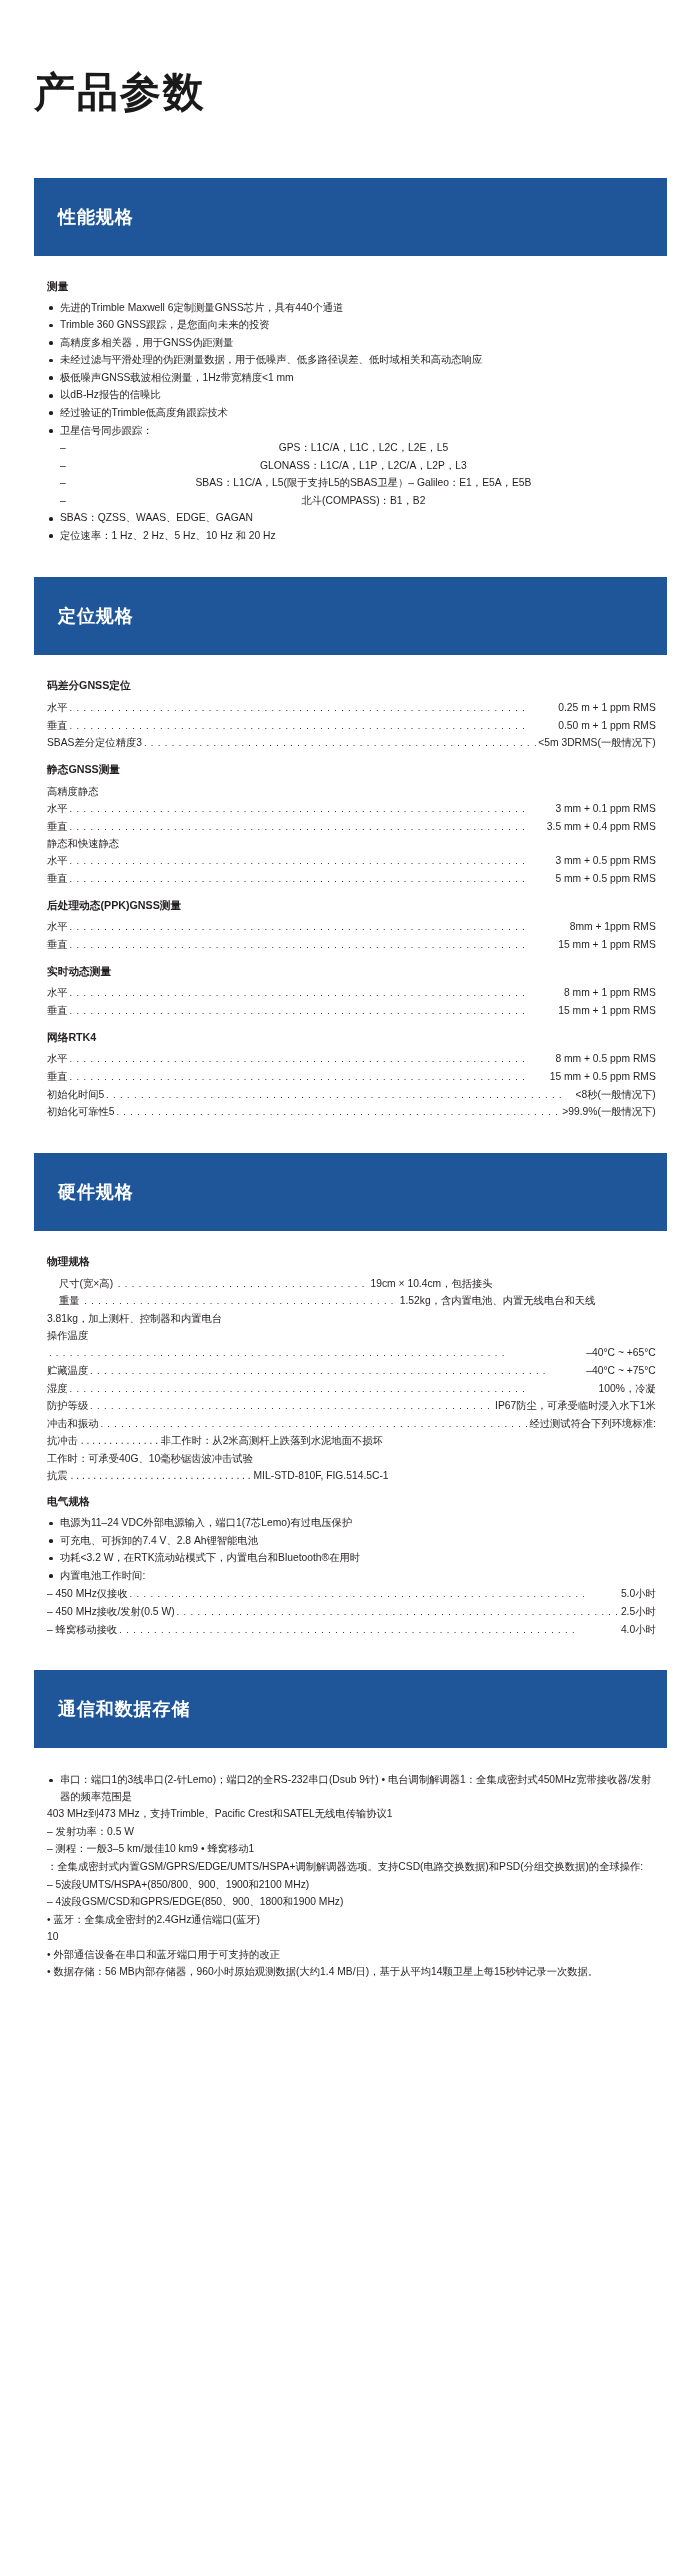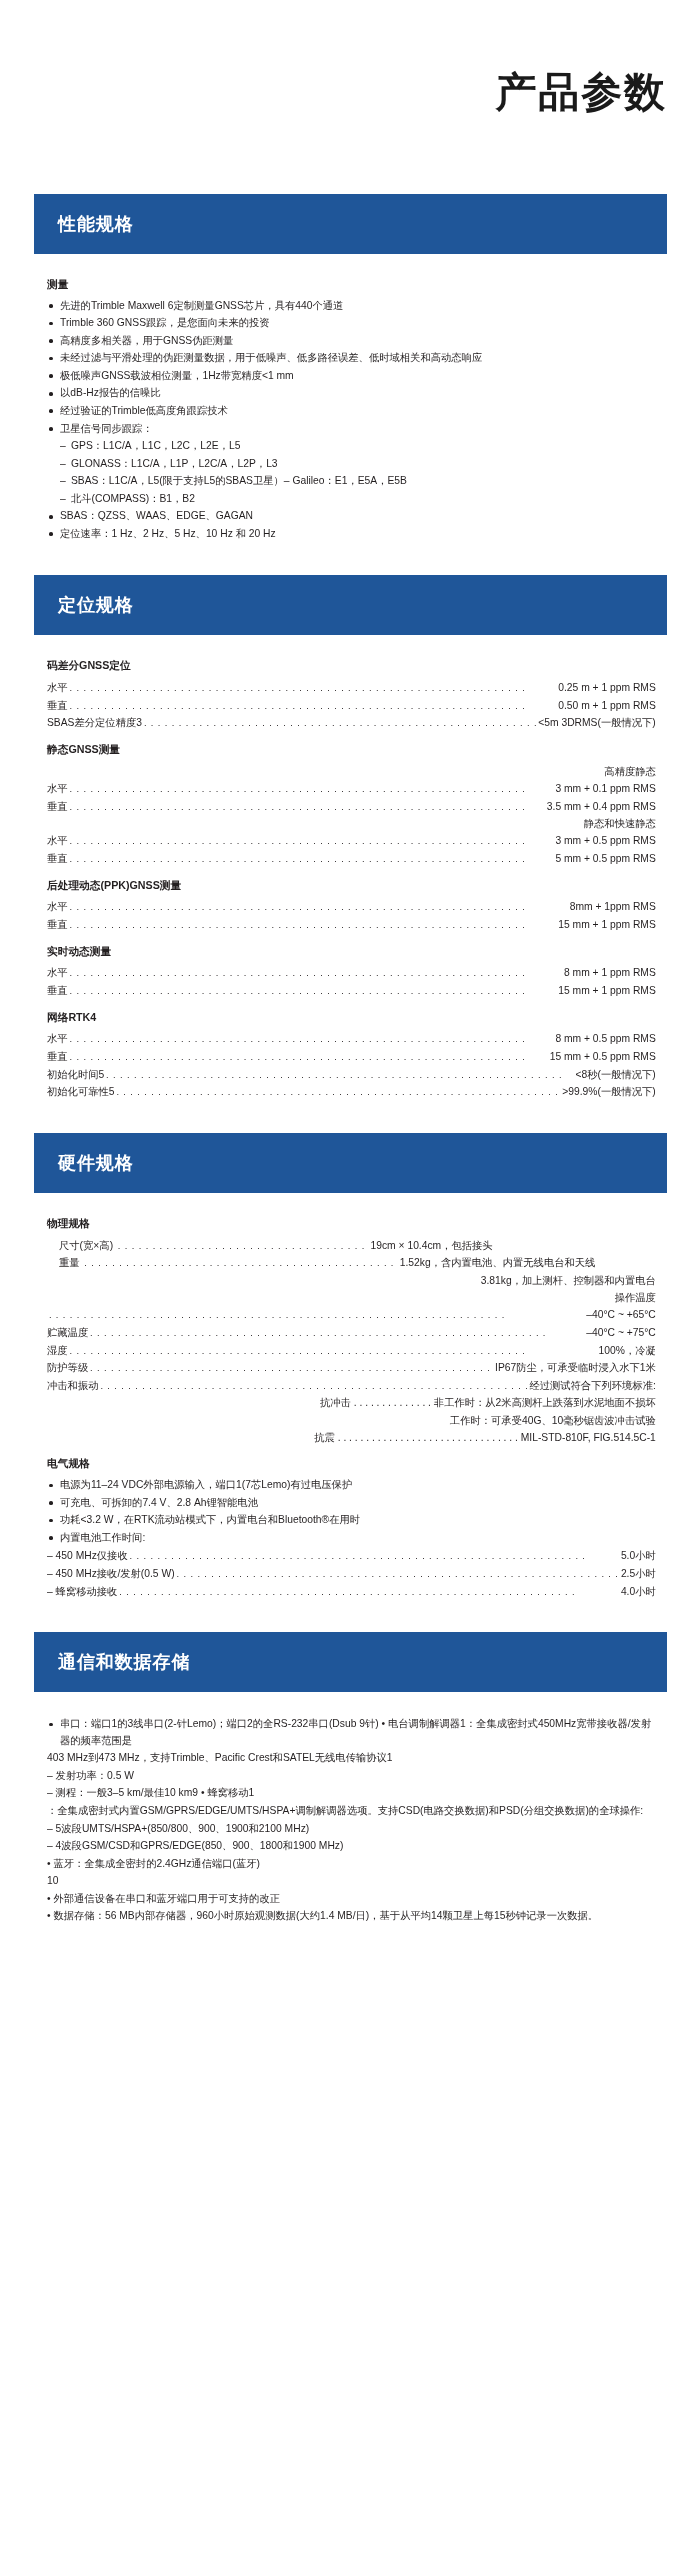--- a/index.html
+++ b/index.html
@@ -13,35 +13,35 @@
     min-height: 2576px;
     font-family: "Liberation Sans", "DejaVu Sans", sans-serif;
     color: #231f20;
   }
   .page {
     width: 701px;
     margin: 0 auto;
     padding: 0 34px 37px 34px;
   }
   .page-title {
-    text-align: right;
+    text-align: left;
     font-size: 41px;
     font-weight: bold;
     letter-spacing: 1.9px;
     color: #1a1a1a;
-    padding: 65px 0 74px 0;
+    padding: 65px 0 58px 0;
     margin: 0;
   }
   .section-bar {
     background: #1f5699;
     color: #ffffff;
     font-size: 18px;
     font-weight: bold;
     letter-spacing: 0.9px;
-    padding: 18px 24px;
+    padding: 27px 24px;
     margin: 0 0 24px 0;
   }
   .section-body {
     padding: 0 11.2px 0 13px;
   }
   .subhead {
     font-size: 10.7px;
     font-weight: bold;
     color: #231f20;
     margin: 11.2px 0 5.6px 0;
@@ -65,20 +65,21 @@
     position: absolute;
     left: 1.9px;
     top: 6.5px;
     width: 3.7px;
     height: 3.7px;
     border-radius: 50%;
     background: #231f20;
   }
   ul.bullets li.dash {
     padding-left: 24px;
+    text-align: center;
   }
   ul.bullets li.dash::before {
     content: "–";
     left: 13px;
     top: 0;
     width: auto;
     height: auto;
     background: none;
     border-radius: 0;
     font-size: 10.3px;
@@ -113,21 +114,20 @@
     margin-left: 12px;
   }
   .dotrow.wrapval .lbl { display: inline; }
   .dotrow.wrapval .dots { display: inline; }
   .dotrow.wrapval .val { display: inline; white-space: normal; }
   .plaintext {
     font-size: 10.3px;
     line-height: 1.68;
     color: #231f20;
     margin: 0;
-    text-align: right;
   }
   .spacer-lg { height: 32px; }
 </style>
 </head>
 <body>
 
 <div class="page">
 
   <h1 class="page-title">产品参数</h1>
 

